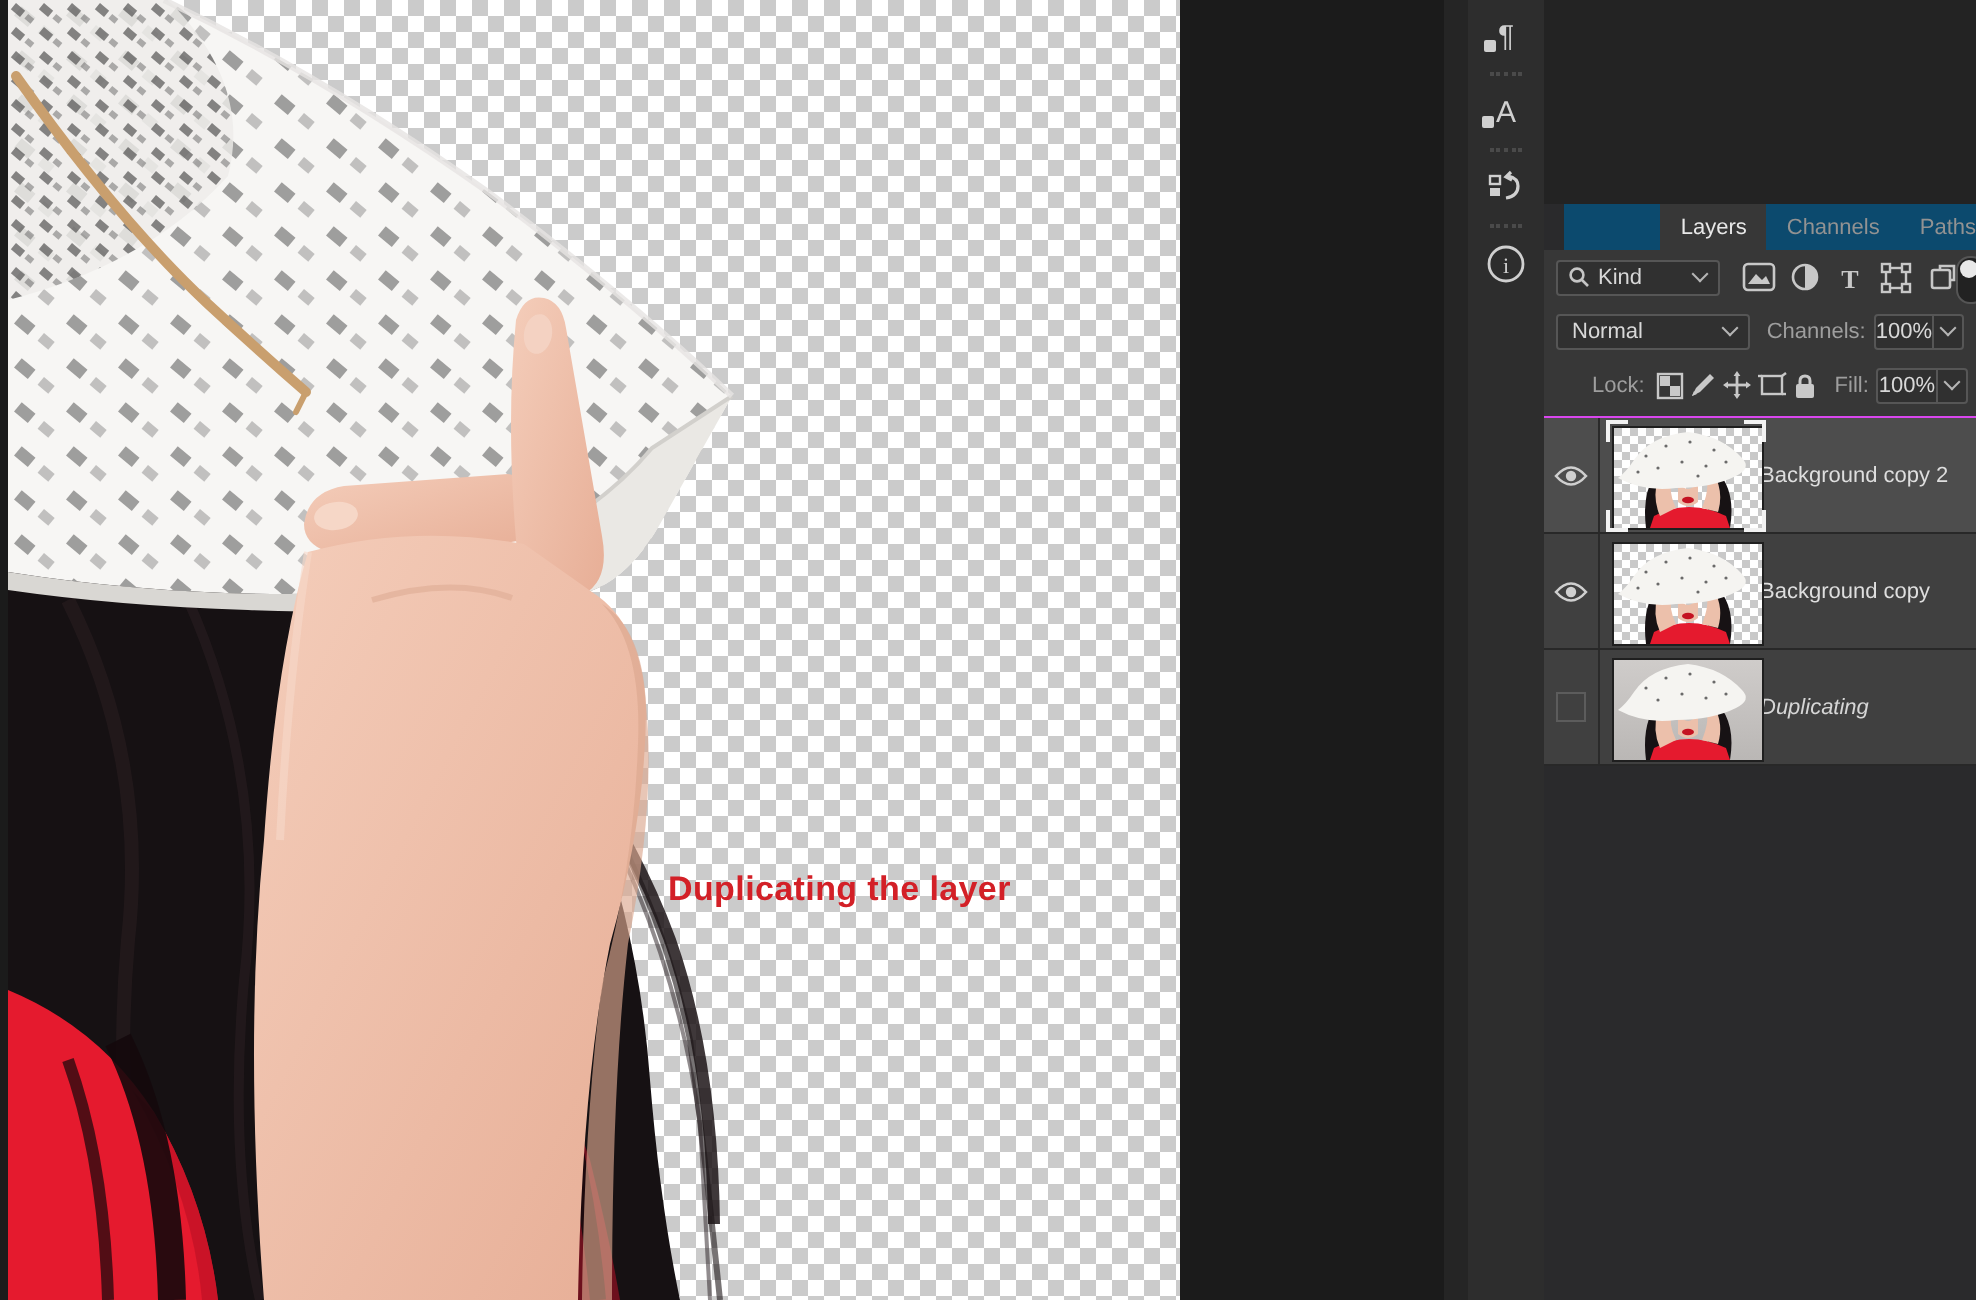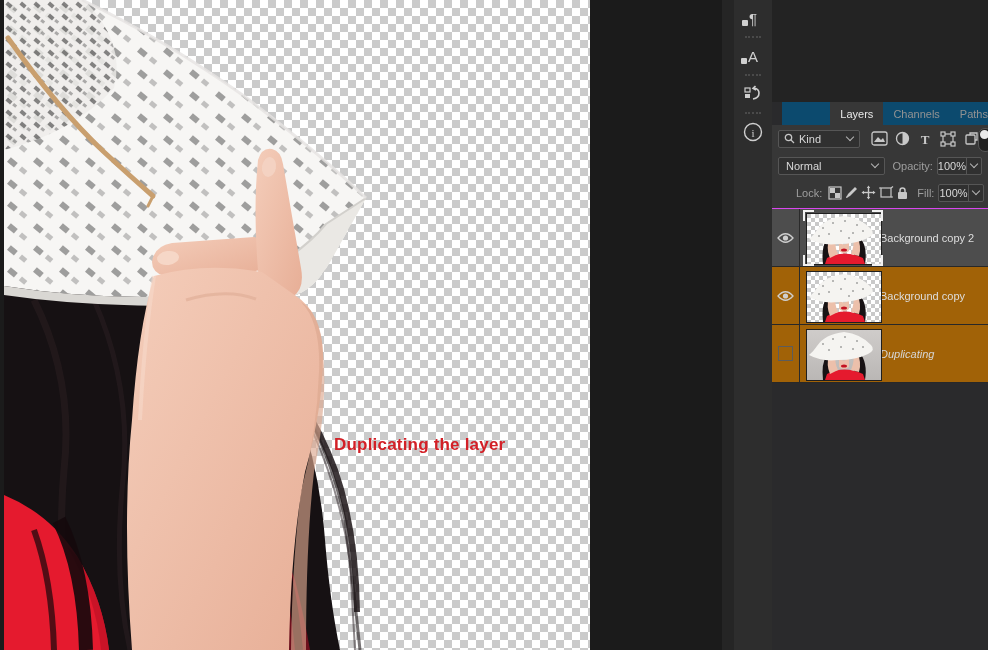--- a/index.html
+++ b/index.html
@@ -53,21 +53,21 @@
   .val-box{width:48px;padding:0;cursor:pointer;}
   .val-box .num{flex:1;text-align:center;}
   .val-box .chevcell{border-left:1px solid #565656;height:100%;display:flex;align-items:center;}
   .plabel{font-size:11px;color:#9e9e9e;margin:0 4px 0 8px;}
   .ficon{width:22px;height:20px;display:flex;align-items:center;justify-content:center;cursor:pointer;margin-left:1px;}
   .licon{width:21px;height:20px;display:flex;align-items:center;justify-content:center;cursor:pointer;margin-left:2px;}
   .toggle{position:absolute;right:-5px;top:3px;width:13px;height:22px;border-radius:7px;background:#222;border:1px solid #555;cursor:pointer;}
   .toggle .knob{position:absolute;left:1px;top:1px;width:9px;height:9px;border-radius:50%;background:#e9e9e9;}
   
   .layer-list{position:absolute;left:0;top:209px;width:216px;}
-  .lrow{height:57px;background:#a16207;border-bottom:1px solid #282828;display:flex;align-items:center;cursor:pointer;}
+  .lrow{height:57px;background:#404040;border-bottom:1px solid #282828;display:flex;align-items:center;cursor:pointer;}
   .lrow.selected{background:#4d4d4d;}
   .viscol{width:27px;height:100%;display:flex;align-items:center;justify-content:center;border-right:1px solid #2a2a2a;flex:0 0 auto;}
   .visbox-empty{width:13px;height:13px;border:1px solid #5c5c5c;background:transparent;}
   .thumbwrap{position:relative;width:74px;height:50px;margin-left:6px;flex:0 0 auto;}
   .thumbwrap svg{display:block;border:1px solid #1f1f1f;}
   .sel-corner{position:absolute;width:9px;height:9px;border:0 solid #f2f2f2;}
   .sc-tl{left:-3px;top:-3px;border-left-width:2px;border-top-width:2px;}
   .sc-tr{right:-3px;top:-3px;border-right-width:2px;border-top-width:2px;}
   .sc-bl{left:-3px;bottom:-3px;border-left-width:2px;border-bottom-width:2px;}
   .sc-br{right:-3px;bottom:-3px;border-right-width:2px;border-bottom-width:2px;}
@@ -233,21 +233,21 @@
           <span class="knob"></span>
         </div>
     </div>
 
     <div class="frow">
       <div class="box mode-box">
         <span class="lbl">Normal</span>
         <span class="chev"></span>
       </div>
       <div style="flex:1"></div>
-      <span class="plabel">Opacity:</span>
+      <span class="plabel">Channels:</span>
       <div class="box val-box">
         <span class="num">100%</span>
         <span class="chevcell">
             <span class="chev"></span>
           </span>
       </div>
     </div>
 
     <div class="frow">
       <span class="plabel" style="margin-left:18px">Lock:</span>

